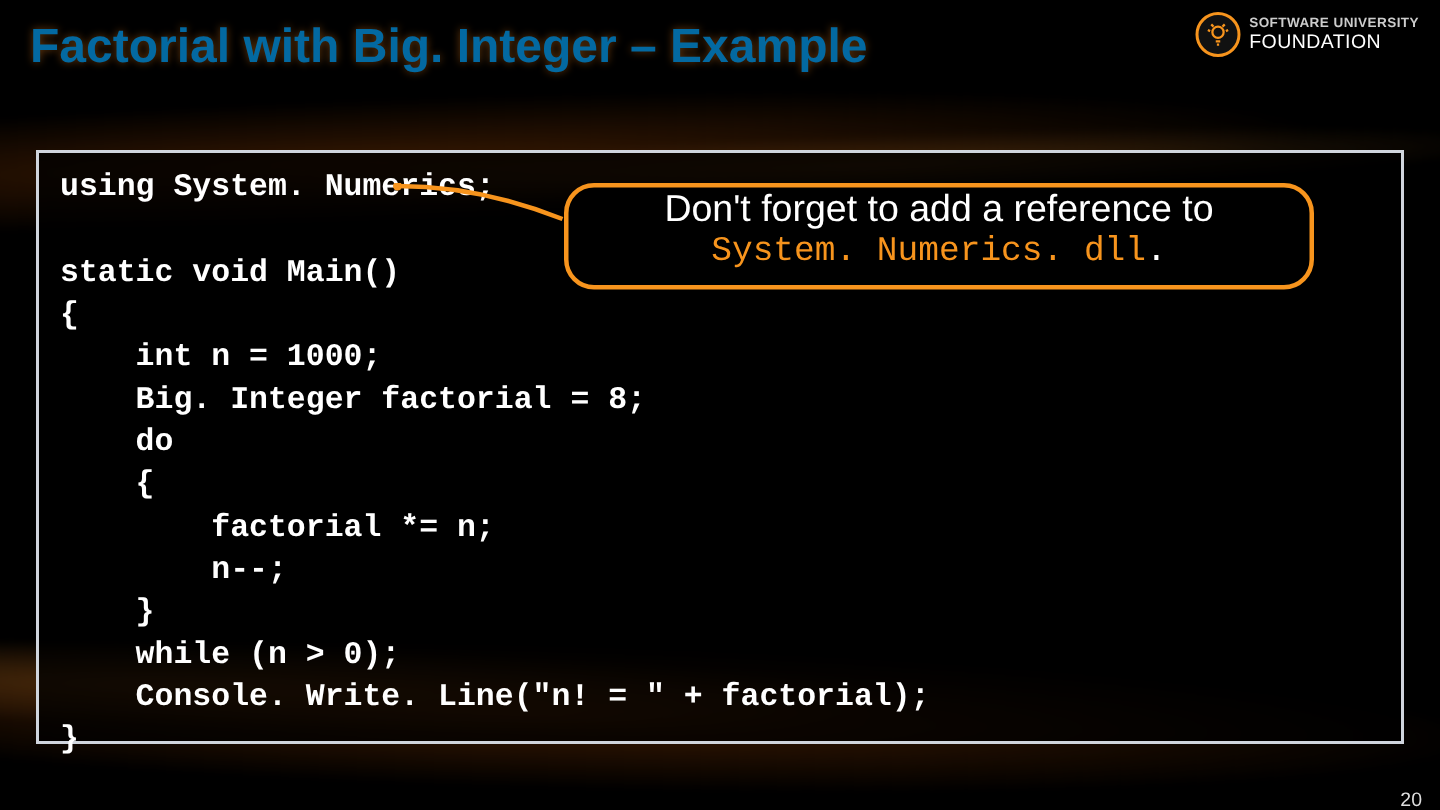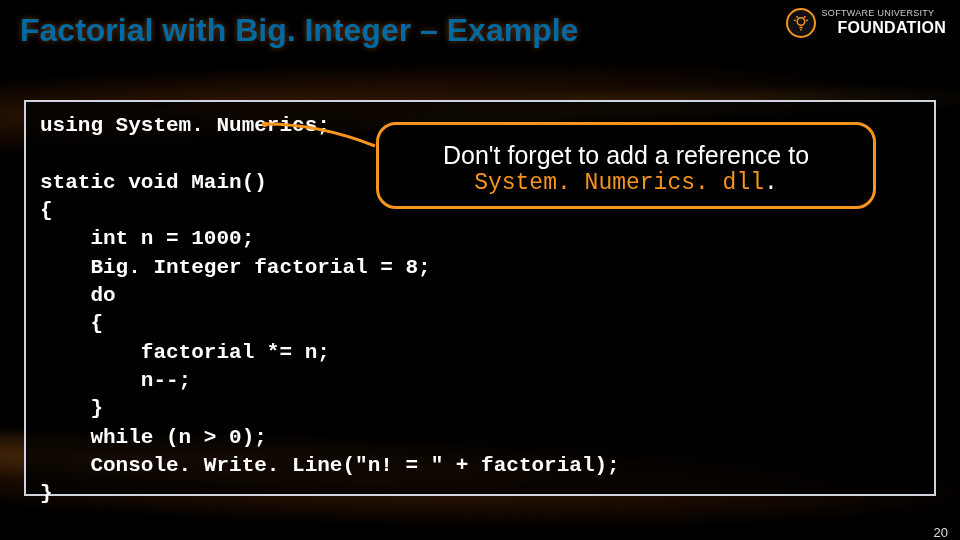--- a/index.html
+++ b/index.html
@@ -59,22 +59,22 @@
   .logo .icon {
     width: 30px; height: 30px;
     border: 2px solid #f7941d;
     border-radius: 50%;
     display: flex; align-items: center; justify-content: center;
     font-size: 16px;
     color: #f7941d;
     background: #111;
   }
   .logo .txt { color: #eee; }
-  .logo .txt .line1 { font-size: 9px; font-weight: 400; color: #ccc; }
-  .logo .txt .line2 { font-size: 16px; font-weight: 700; color: #fff; margin-left: 16px; }
+  .logo .txt .line1 { font-size: 9px; font-weight: 700; color: #ccc; text-align: right; }
+  .logo .txt .line2 { font-size: 13px; font-weight: 400; color: #fff; }
 
   .code-box {
     position: absolute;
     top: 100px;
     left: 24px;
     right: 24px;
     bottom: 44px;
     border: 2px solid #d0d5dd;
     background: rgba(0,0,0,0.75);
     padding: 10px 14px;
@@ -87,21 +87,21 @@
   }
 
   .callout {
     position: absolute;
     top: 122px;
     left: 376px;
     width: 500px;
     background: #000;
     border: 3px solid #f7941d;
     border-radius: 20px;
-    padding: 16px 14px 10px;
+    padding: 0 14px 10px;
     text-align: center;
     font-family: "Segoe UI", Arial, sans-serif;
     font-weight: 400;
   }
   .callout .l1 { color: #fff; font-size: 25px; }
   .callout .l2 {
     color: #f7941d;
     font-size: 23px;
     font-family: Consolas, "Courier New", monospace;
     font-weight: 400;

